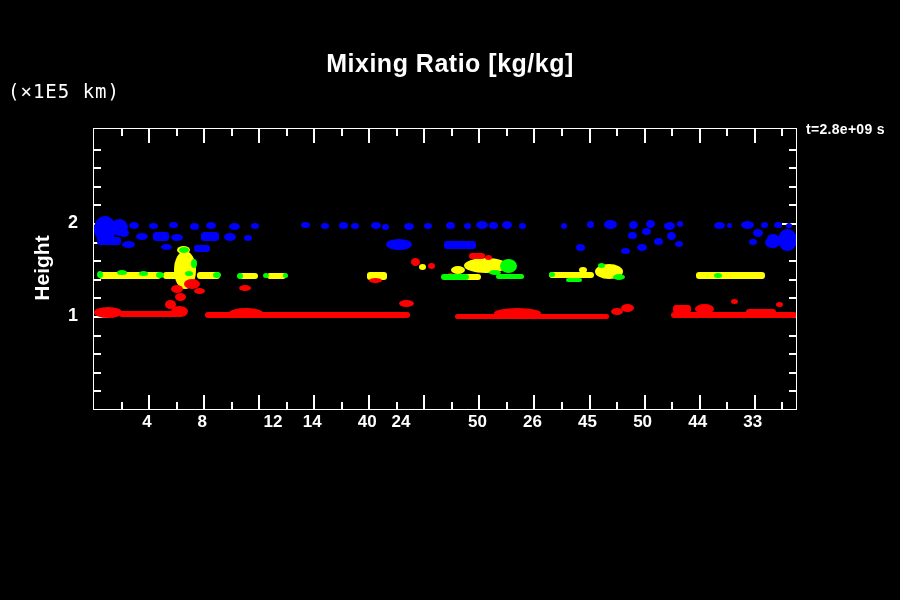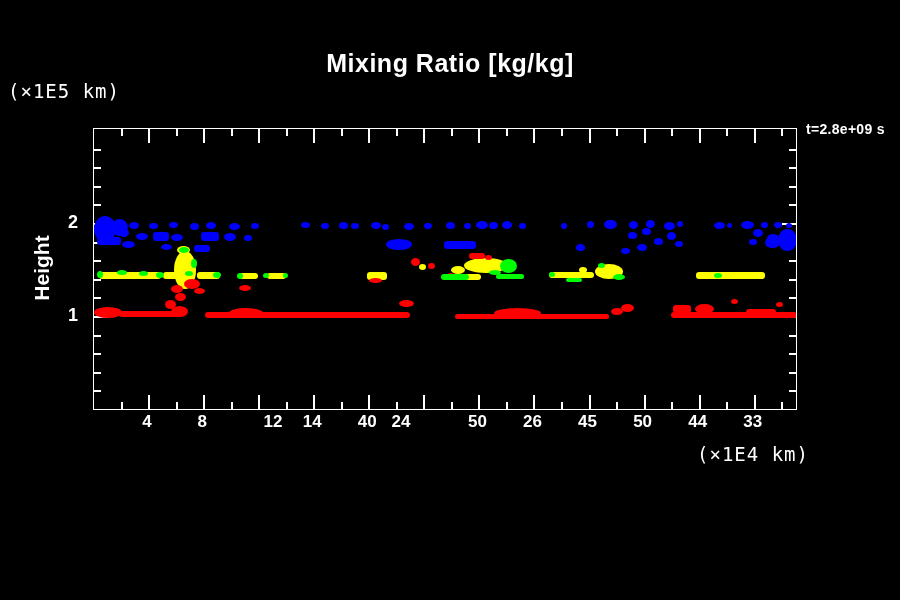--- a/index.html
+++ b/index.html
@@ -225,21 +225,20 @@
       <div class="blob" style="left: 655px; top: 110px; width: 8px; height: 6px; background: rgb(0, 0, 255); border-radius: 50%;"></div>
       <div class="blob" style="left: 28px; top: 112px; width: 13px; height: 7px; background: rgb(0, 0, 255); border-radius: 50%;"></div>
       <div class="blob" style="left: 67px; top: 115px; width: 11px; height: 6px; background: rgb(0, 0, 255); border-radius: 50%;"></div>
       <div class="blob" style="left: 100px; top: 116px; width: 16px; height: 7px; background: rgb(0, 0, 255); border-radius: 3px;"></div>
       <div class="blob" style="left: 292px; top: 110px; width: 26px; height: 11px; background: rgb(0, 0, 255); border-radius: 50%;"></div>
       <div class="blob" style="left: 350px; top: 112px; width: 32px; height: 8px; background: rgb(0, 0, 255); border-radius: 3px;"></div>
       <div class="blob" style="left: 482px; top: 115px; width: 9px; height: 7px; background: rgb(0, 0, 255); border-radius: 50%;"></div>
       <div class="blob" style="left: 684px; top: 100px; width: 19px; height: 22px; background: rgb(0, 0, 255); border-radius: 50%;"></div>
       <div class="blob" style="left: 671px; top: 108px; width: 15px; height: 11px; background: rgb(0, 0, 255); border-radius: 50%;"></div>
     </div>
-  <div class="abs xunit">(×1E4 km)</div>
 <div class="xtl" style="left: 125.06px;">4</div>
     <div class="xtl" style="left: 180.12px;">8</div>
     <div class="xtl" style="left: 251px;">12</div>
     <div class="xtl" style="left: 290.24px;">14</div>
     <div class="xtl" style="left: 345.3px;">40</div>
     <div class="xtl" style="left: 379px;">24</div>
     <div class="xtl" style="left: 455.42px;">50</div>
     <div class="xtl" style="left: 510.48px;">26</div>
     <div class="xtl" style="left: 565.54px;">45</div>
     <div class="xtl" style="left: 620.6px;">50</div>

